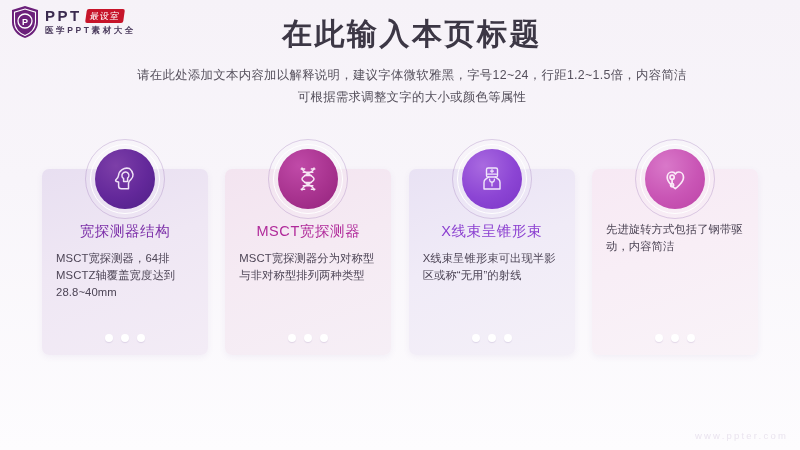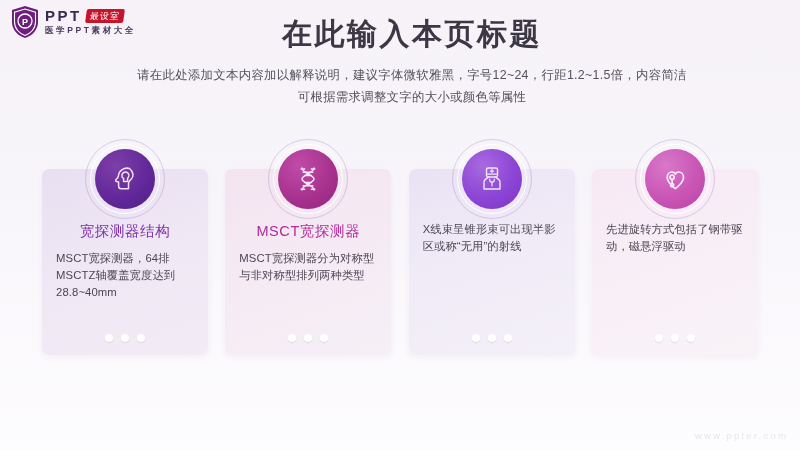--- a/index.html
+++ b/index.html
@@ -308,20 +308,21 @@
           <path d="M16 6.6 L16 9.6 M14.5 8.1 L17.5 8.1" stroke-width="1.2"></path>
           <path d="M11.6 11.2 L20.4 11.2" stroke-width="1.2"></path>
           <path d="M12.6 14 L9.4 16.4 C8.4 17.2 8 18.4 8 19.6 L8 26
                    L24 26 L24 19.6 C24 18.4 23.6 17.2 22.6 16.4 L19.4 14"></path>
           <path d="M13.6 16.2 C13.6 18.2 14.8 19.2 16 19.2
                    C17.2 19.2 18.4 18.2 18.4 16.2" stroke-width="1.2"></path>
           <path d="M16 19.2 L16 23" stroke-width="1.2"></path>
         </svg>
       </div>
     </div>
+    <div class="card-title t3">X线束呈锥形束</div>
     <div class="card-body">X线束呈锥形束可出现半影区或称“无用”的射线</div>
     <div class="dots">
       <i></i>
       <i></i>
       <i></i>
     </div>
   </div>
 
   <div class="card c4">
     <div class="icon-wrap">
@@ -332,21 +333,21 @@
           <path d="M16.3 25.6 C16.3 25.6 8.2 19.8 8.2 14.2
                    C8.2 11.2 10.3 9 13 9 C14.6 9 15.8 9.9 16.3 11
                    C16.9 9.9 18.1 9 19.7 9 C22.4 9 24.5 11.2 24.5 14.2
                    C24.5 19.8 16.3 25.6 16.3 25.6 Z"></path>
           <circle cx="13.1" cy="14.2" r="2.1"></circle>
           <path d="M13.1 16.3 L13.1 20.4"></path>
           <circle cx="13.1" cy="22.2" r="1.6"></circle>
         </svg>
       </div>
     </div>
-    <div class="card-body">先进旋转方式包括了钢带驱动，磁悬浮驱动</div>
+    <div class="card-body">先进旋转方式包括了钢带驱动，内容简洁</div>
     <div class="dots">
       <i></i>
       <i></i>
       <i></i>
     </div>
   </div>
 
 </div>
 
 <div id="watermark">www.ppter.com</div>

